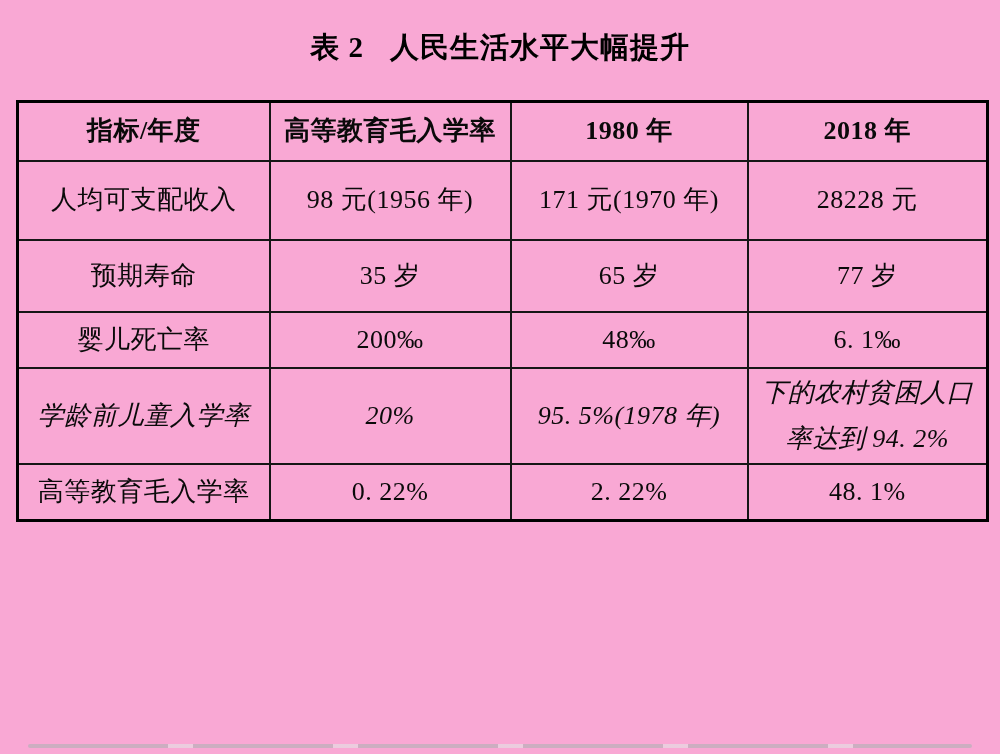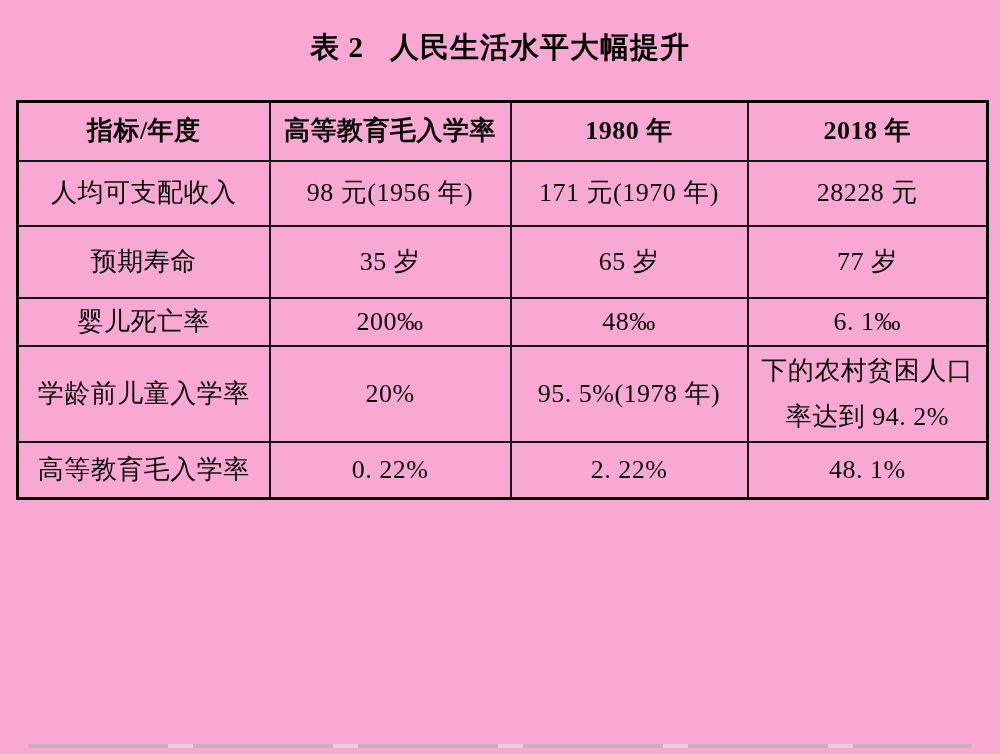--- a/index.html
+++ b/index.html
@@ -23,24 +23,24 @@
     border:2px solid #161616;
     text-align:center; vertical-align:middle;
     padding:0 4px;
     font-size:26px; letter-spacing:0.5px;
     line-height:1.76;
     overflow:hidden;
   }
   .data-table th { font-weight:bold; font-size:26px; }
   tr.rh  { height:59px;  }
   tr.r0  { height:140px; }
-  tr.r1  { height:65px;  }
+  tr.r1  { height:79px;  }
   tr.r2  { height:72px;  }
-  tr.r3  { height:48px;  }
-  tr.r4  { height:96px;  }
+  tr.r3  { height:56px;  }
+  tr.r4  { height:96px;font-style:italic;  }
   tr.r5  { height:104px; }
   tr.r6  { height:57px;  }
   .cell-line { display:block; }
   .scan-artifact {
     position:absolute; left:28px; top:744px; width:944px; height:4px;
     background:repeating-linear-gradient(90deg,
       #aeb2b4 0px, #aeb2b4 140px,
       #e2e4e5 140px, #e2e4e5 165px);
     opacity:0.6; border-radius:2px;
   }

